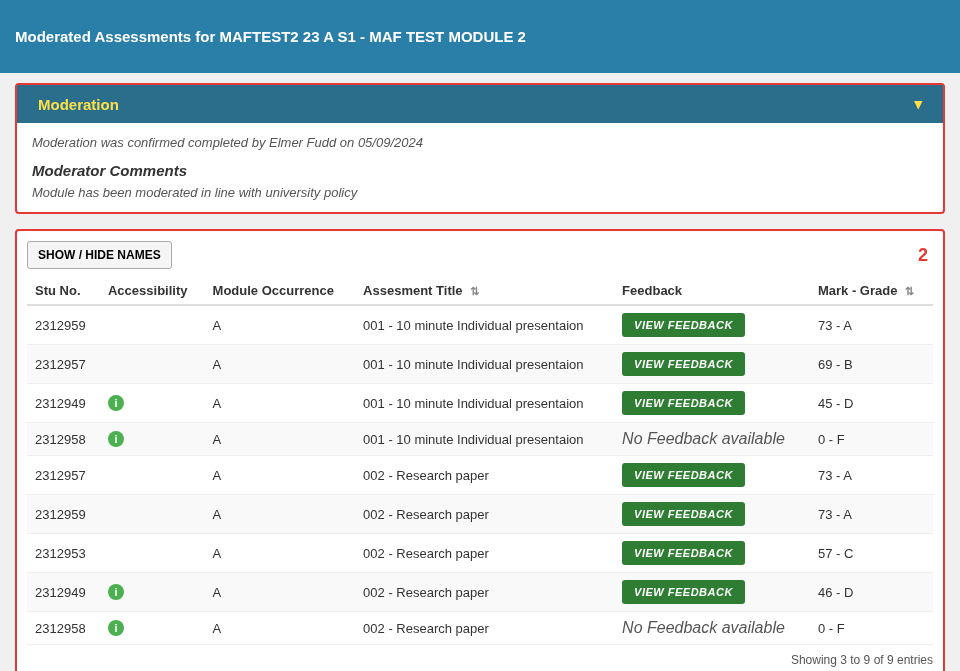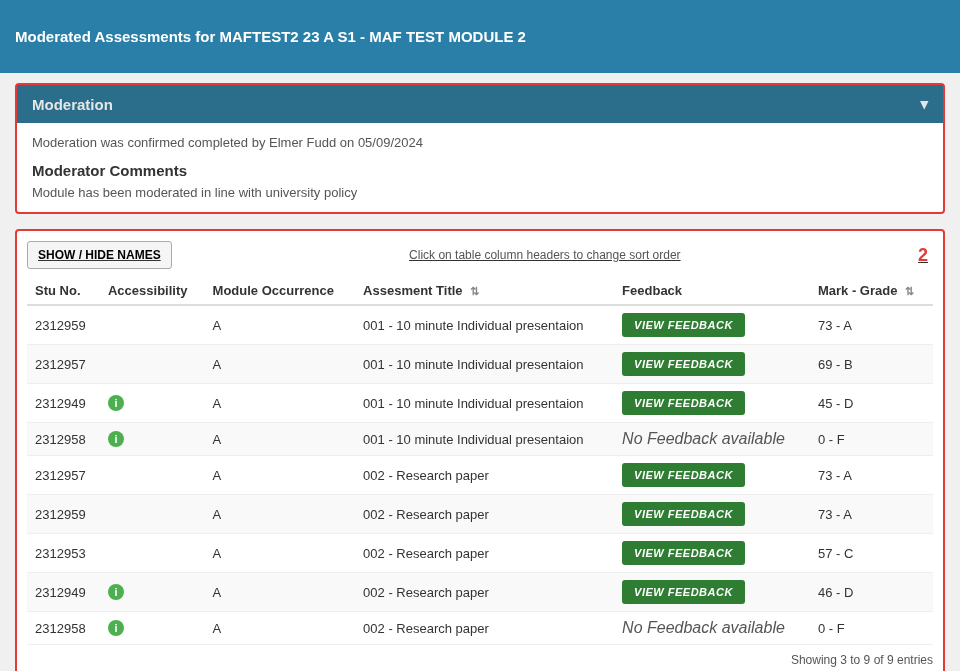--- a/index.html
+++ b/index.html
@@ -21,32 +21,33 @@
     .moderation-panel {
       border: 2px solid #e53935;
       border-radius: 4px;
       margin-bottom: 15px;
       background: white;
       position: relative;
     }
 
     .moderation-header {
       background: #2a6e8c;
-      color: #e5e5e5;
-      padding: 10px 15px;
+      color: #fde047;
+      padding: 10px 21px;
       font-size: 15px;
       font-weight: bold;
       display: flex;
       justify-content: space-between;
       align-items: center;
       cursor: pointer;
     }
 
     .moderation-body {
       padding: 12px 15px;
+      font-style: italic;
     }
 
     .moderation-confirmed {
       color: #555;
       font-size: 13px;
       margin-bottom: 12px;
     }
 
     .moderator-comments-title {
       font-size: 15px;
@@ -66,21 +67,20 @@
       background: white;
       padding: 10px;
       margin-bottom: 15px;
     }
 
     .table-controls {
       display: flex;
       align-items: center;
       margin-bottom: 8px;
       gap: 10px;
-      text-decoration: underline;
     }
 
     .show-hide-btn {
       border: 1px solid #aaa;
       background: #f5f5f5;
       padding: 6px 10px;
       font-size: 12px;
       font-weight: bold;
       cursor: pointer;
       border-radius: 3px;
@@ -238,21 +238,20 @@
         <p class="moderator-comments-title">Moderator Comments</p>
         <p class="moderator-comments-text">Module has been moderated in line with university policy</p>
       </div>
     </div>
   </div>
 
   <div class="table-section">
 
     <div class="table-controls">
       <button class="show-hide-btn">SHOW / HIDE NAMES</button>
-      <span class="sort-hint">Click on table column headers to change sort order</span>
       <span class="label-2">2</span>
     </div>
 
     <table>
       <thead>
         <tr>
           <th>Stu No.</th>
           <th>Accessibility</th>
           <th>Module Occurrence</th>
           <th>

